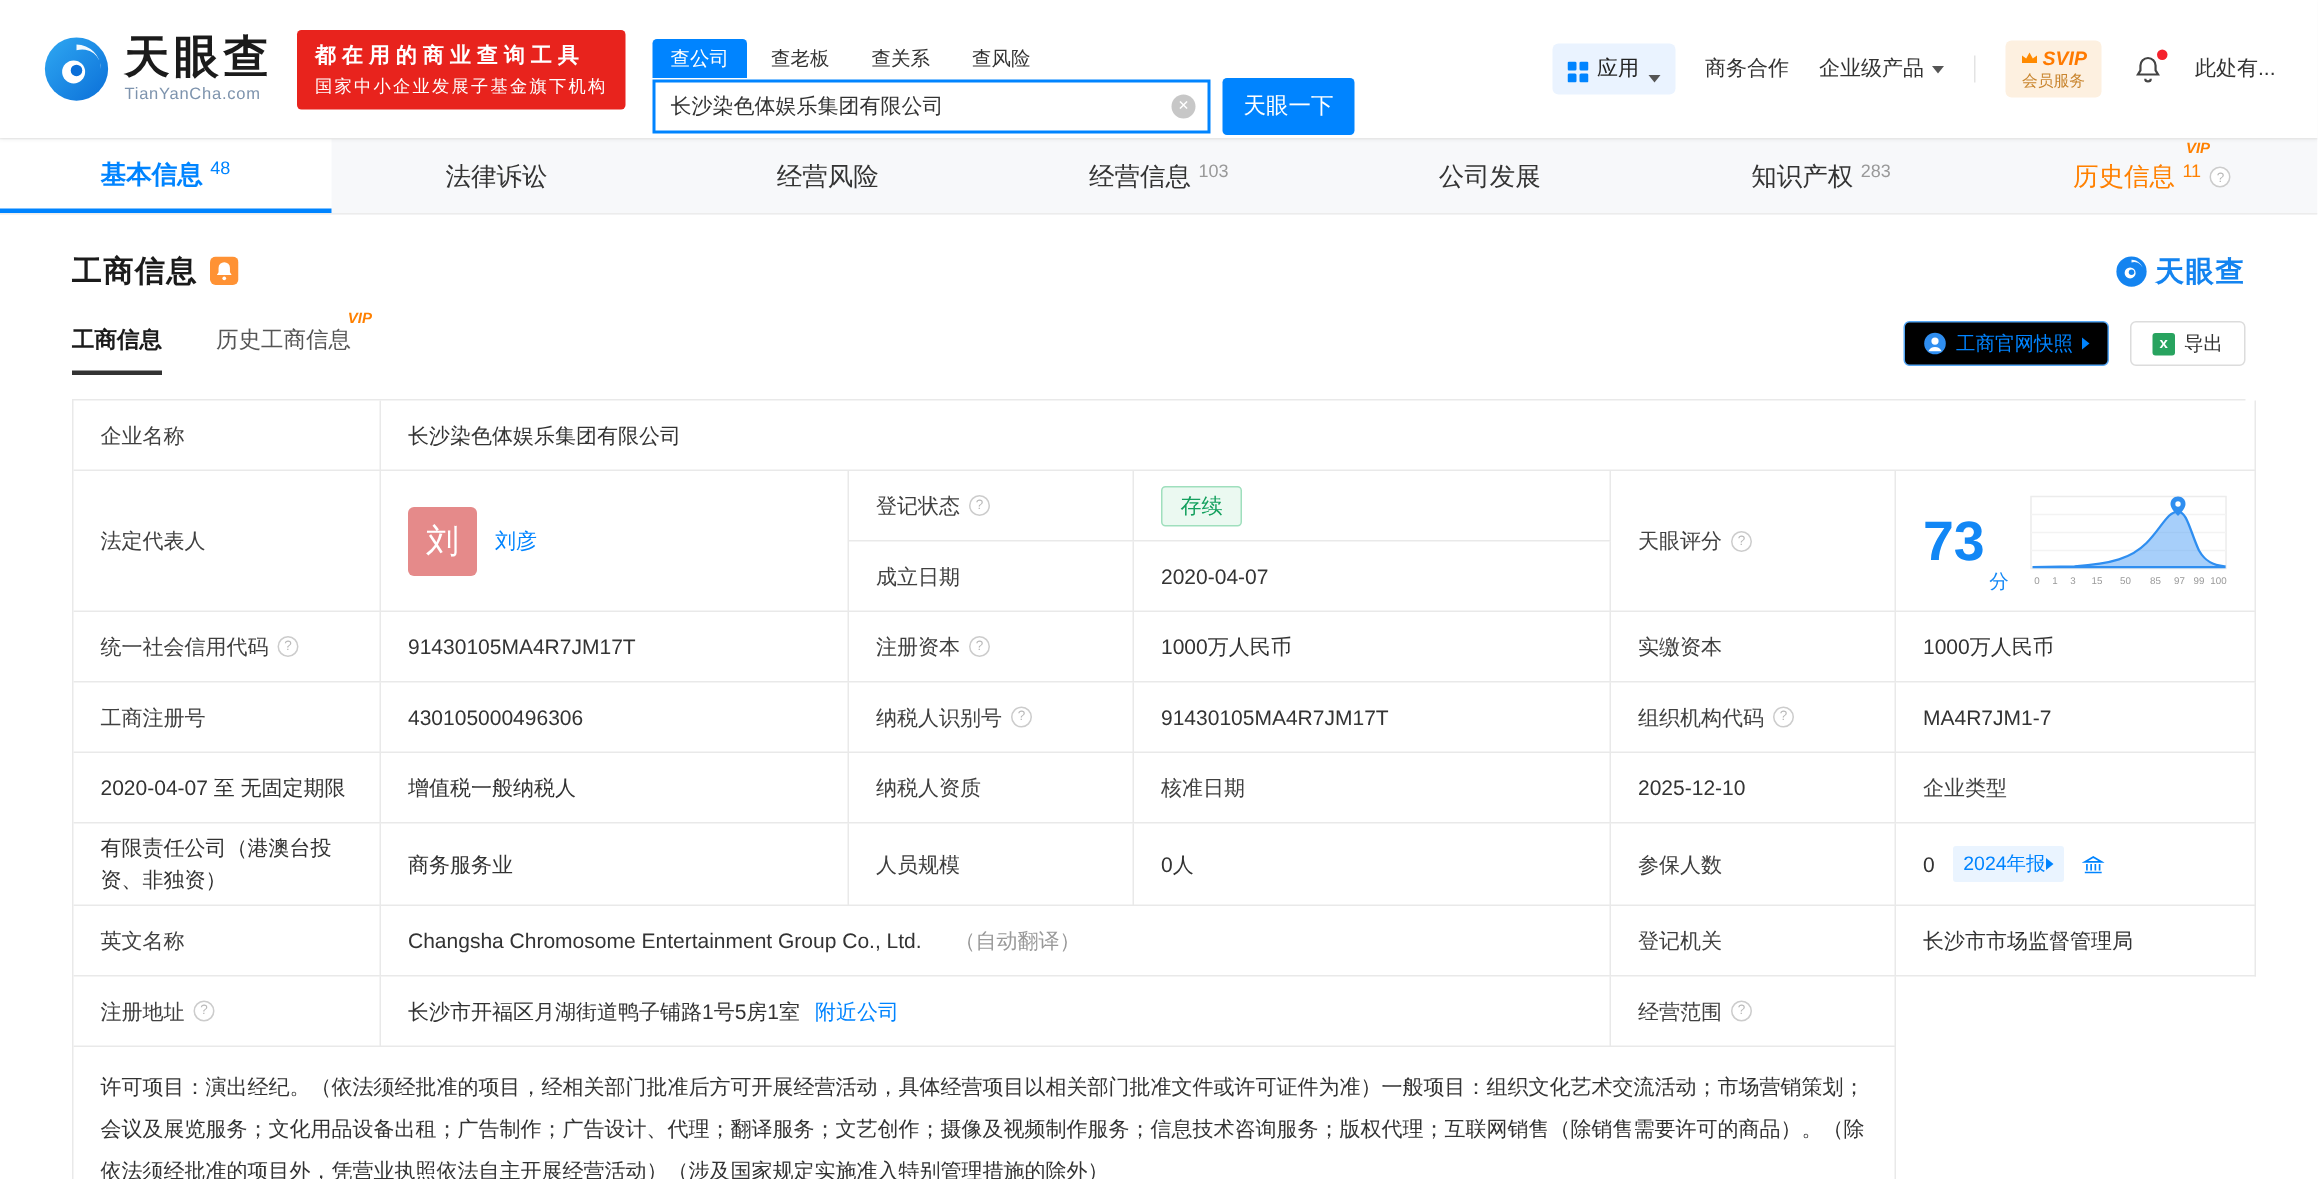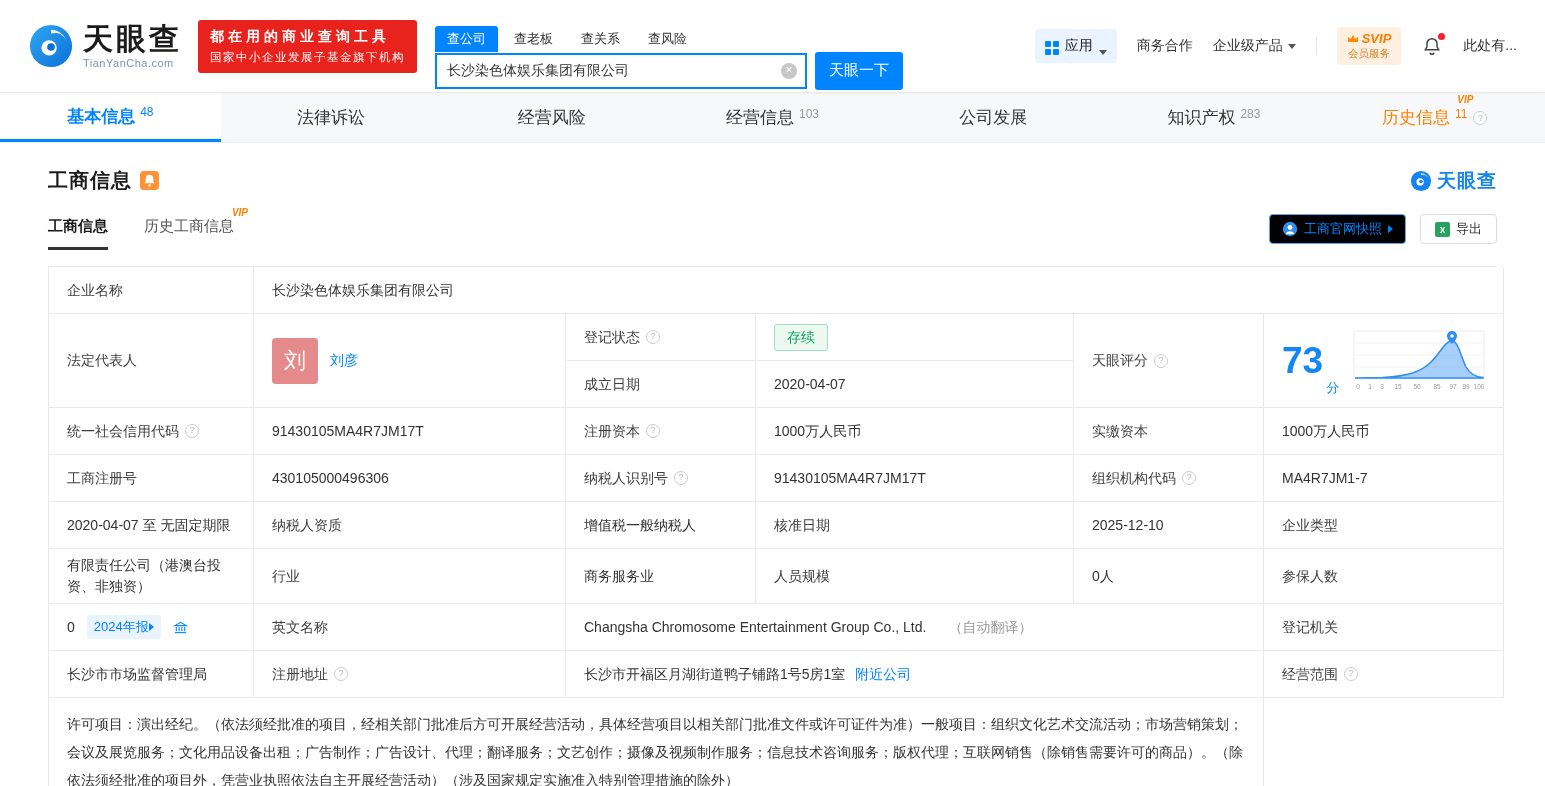--- a/index.html
+++ b/index.html
@@ -385,41 +385,38 @@
     <span>组织机构代码</span>
     <span class="help-icon"></span>
   </div>
   <div class="cell">
     <span>MA4R7JM1-7</span>
   </div>
 
   <div class="cell">
     <span>2020-04-07 至 无固定期限</span>
   </div>
+  <div class="cell">
+    <span>增值税一般纳税人</span>
+  </div>
   <div class="cell lab">
     <span>纳税人资质</span>
   </div>
-  <div class="cell">
-    <span>增值税一般纳税人</span>
-  </div>
   <div class="cell lab">
     <span>核准日期</span>
   </div>
   <div class="cell">
     <span>2025-12-10</span>
   </div>
 
   <div class="cell lab">
     <span>企业类型</span>
   </div>
   <div class="cell">
     <span>有限责任公司（港澳台投资、非独资）</span>
-  </div>
-  <div class="cell lab">
-    <span>行业</span>
   </div>
   <div class="cell">
     <span>商务服务业</span>
   </div>
   <div class="cell lab">
     <span>人员规模</span>
   </div>
   <div class="cell">
     <span>0人</span>
   </div>

